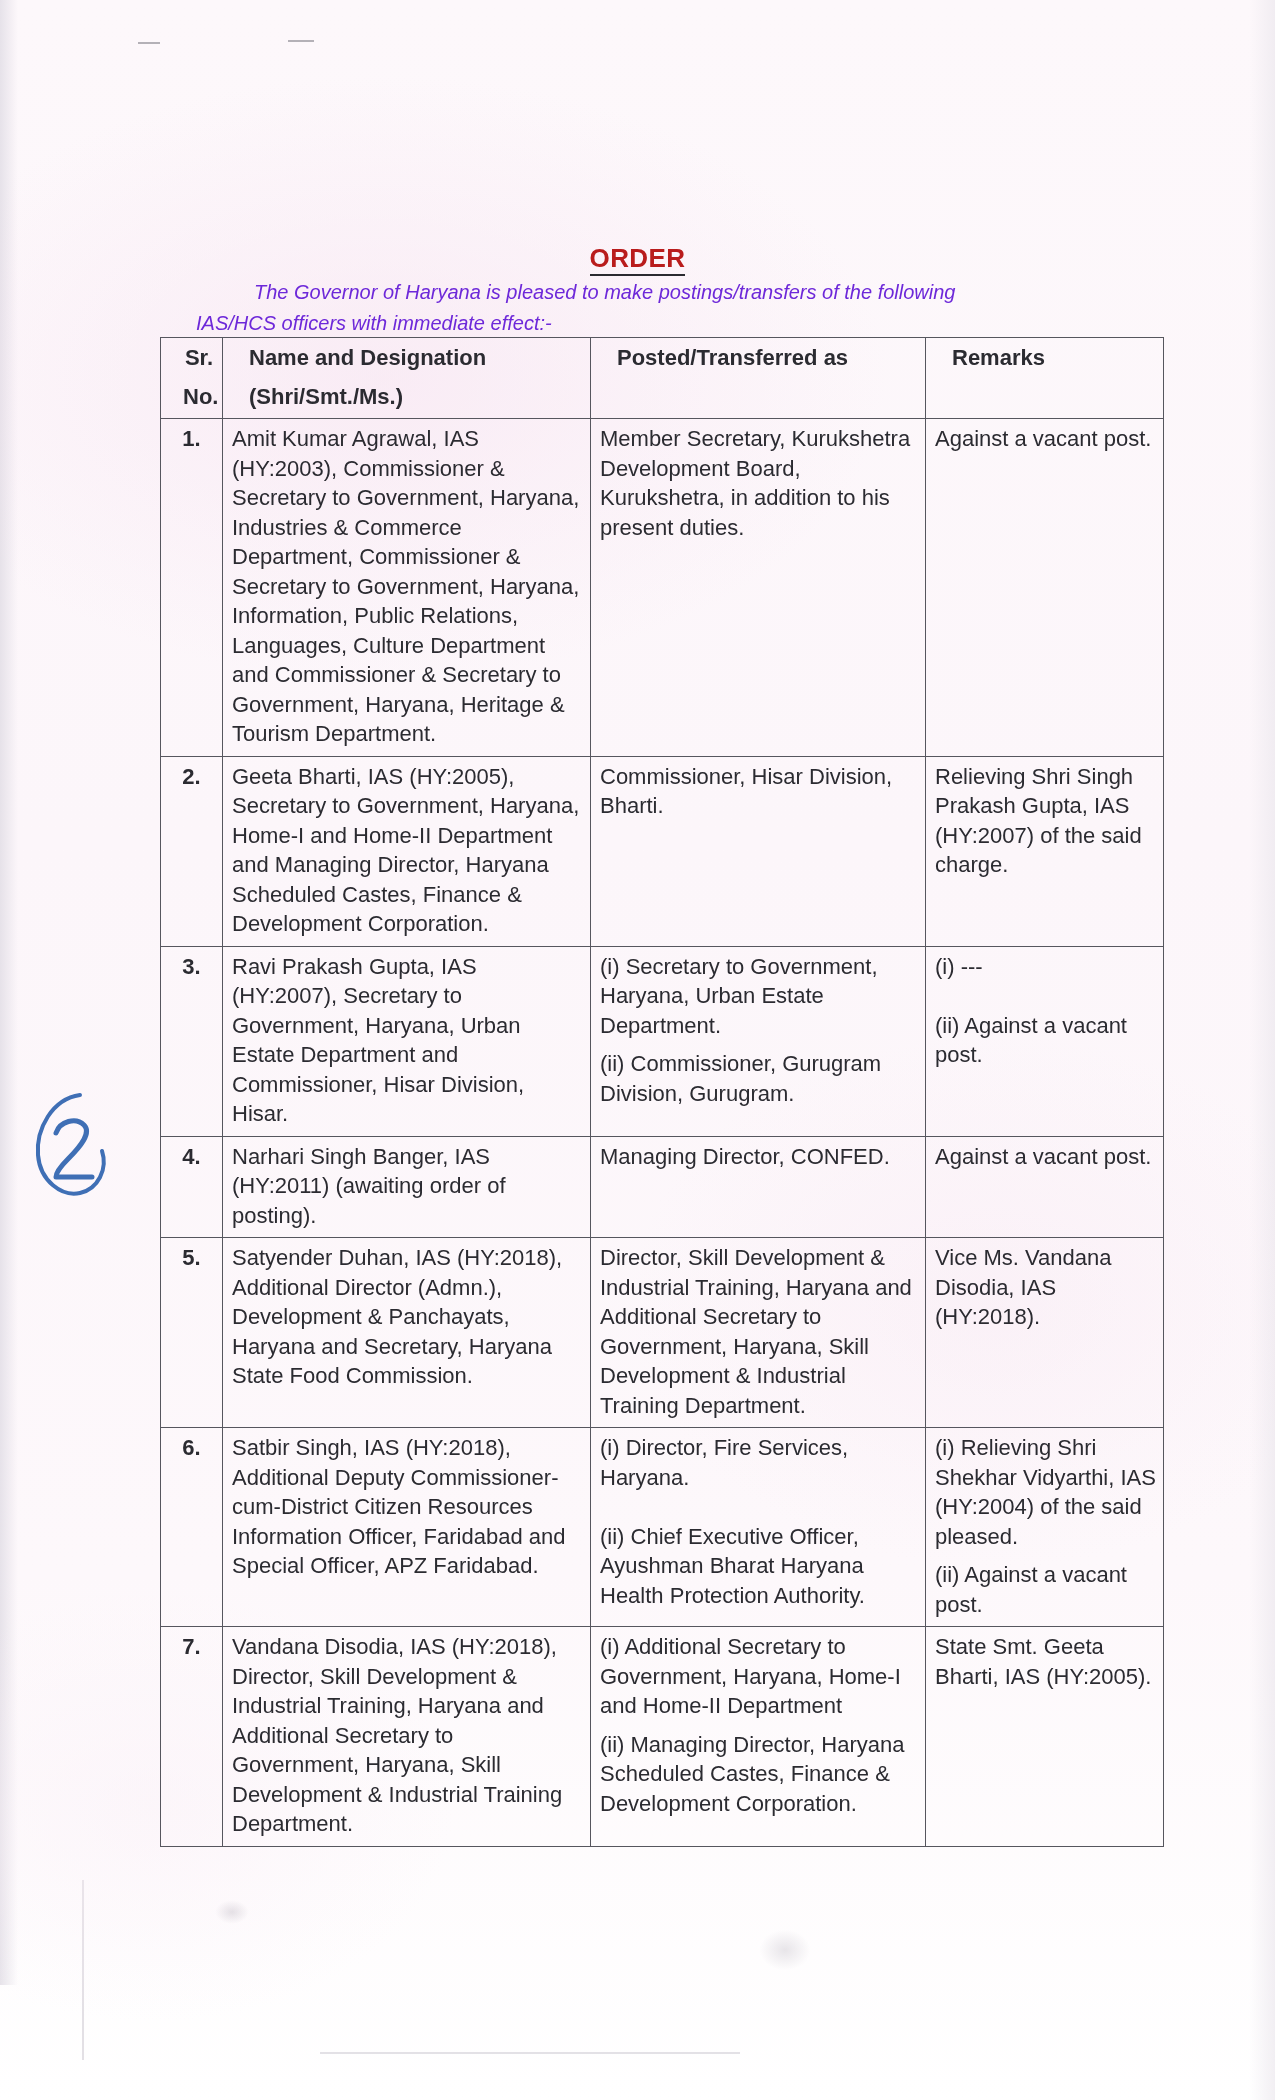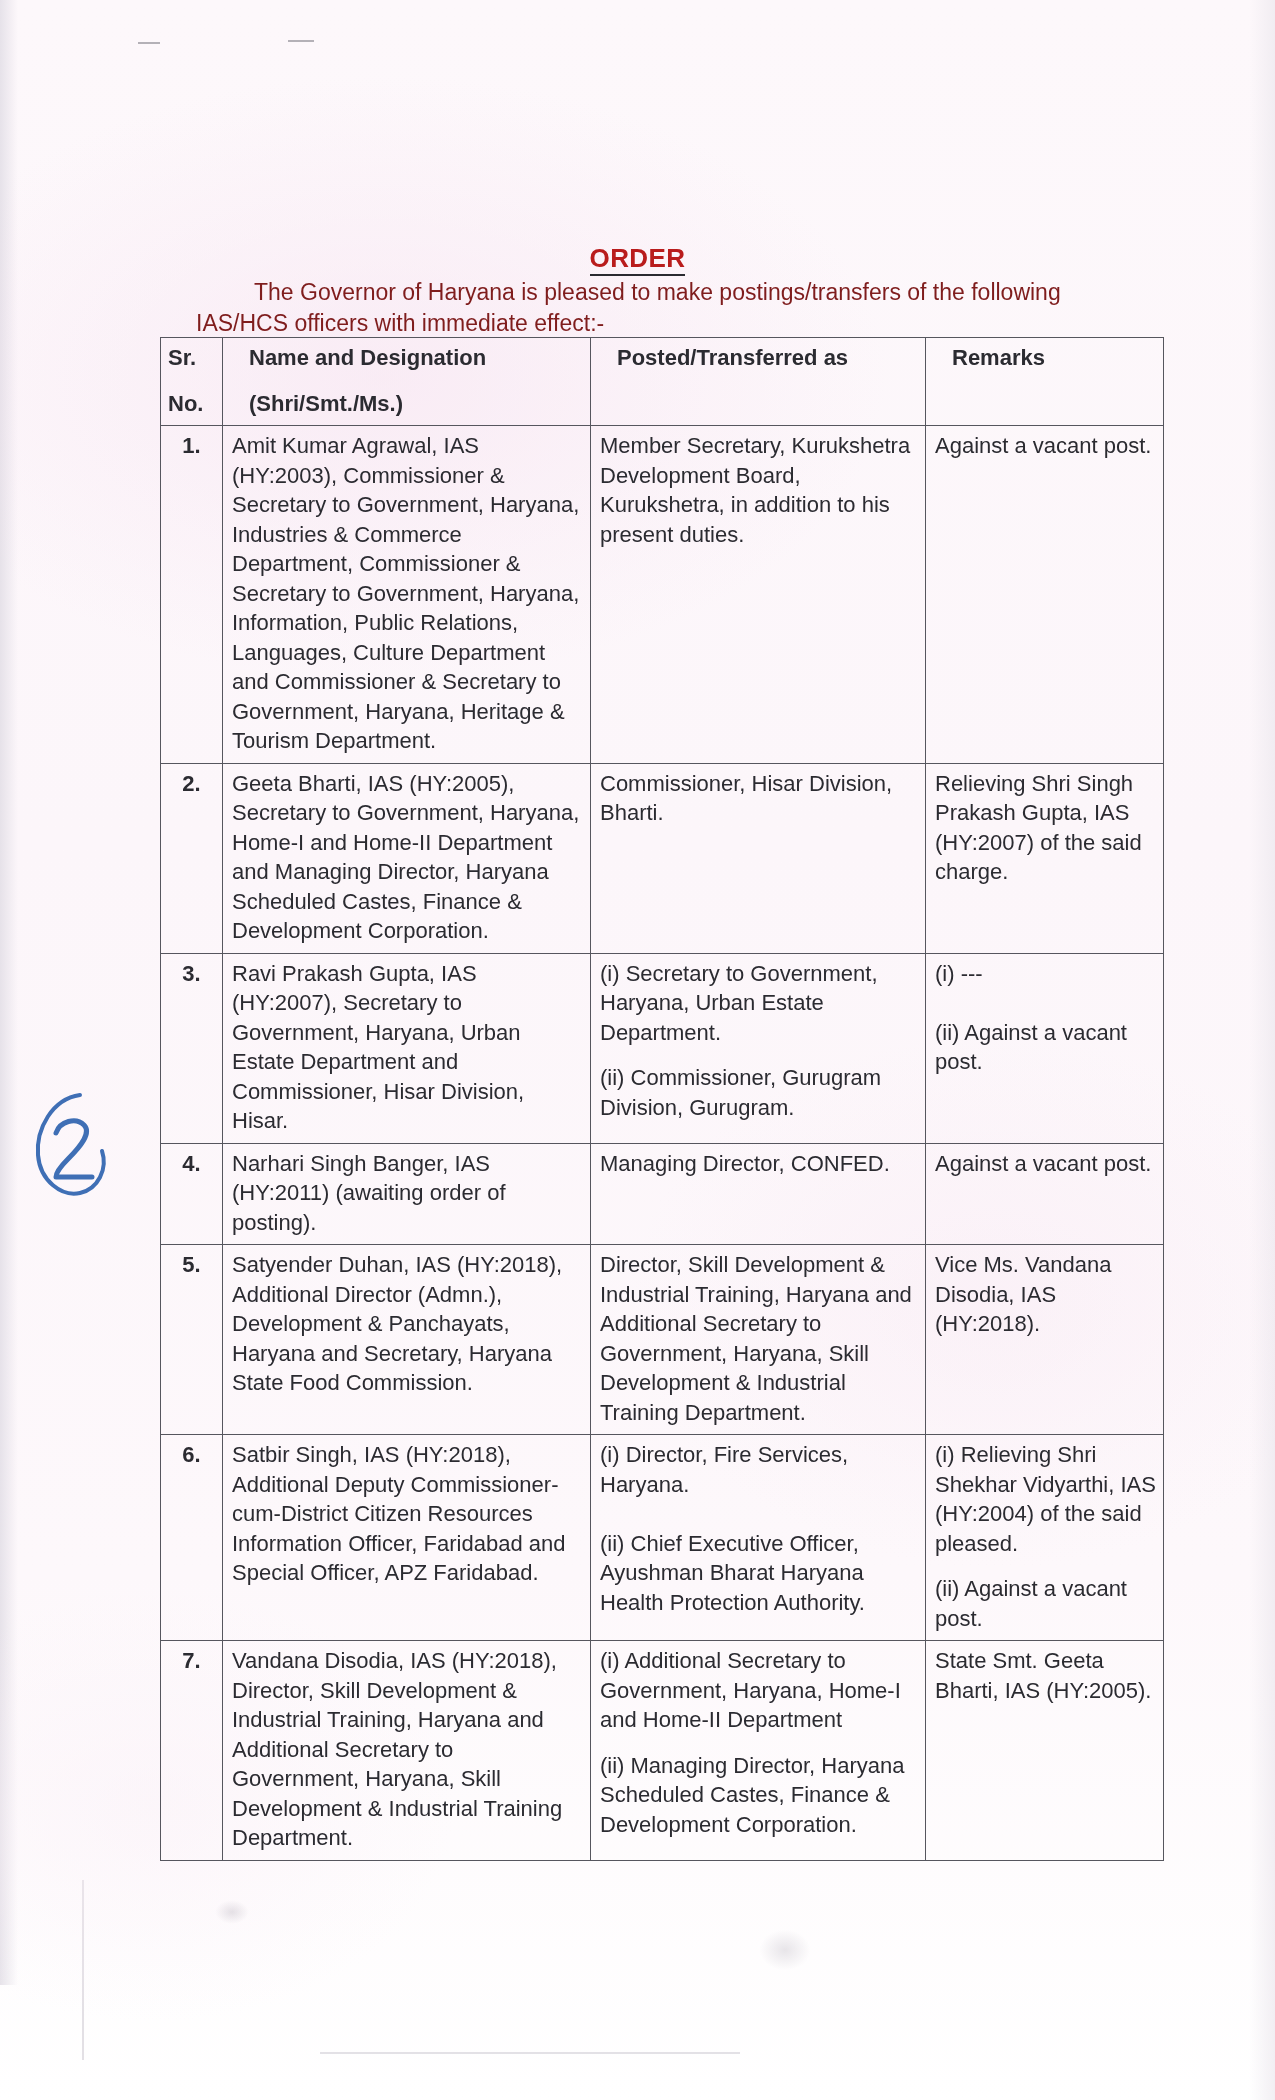--- a/index.html
+++ b/index.html
@@ -112,23 +112,24 @@
   .order-title span {
     border-bottom: 2px solid #2a2a30;
     padding-bottom: 1px;
   }
 
   .intro {
     position: absolute;
     left: 196px;
     top: 277px;
     width: 960px;
-    font-size: 23px;
+    font-size: 20px;
     line-height: 31px;
-    color: #7f1d1d;
+    color: #6d28d9;
+    font-style: italic;
   }
   .intro .line1 { display: block; text-indent: 58px; }
   .intro .line2 { display: block; }
 
   
   #order-table {
     position: absolute;
     left: 160px;
     top: 337px;
     width: 1003px;
@@ -153,25 +154,25 @@
     text-align: left;
     padding-left: 26px;
   }
   #order-table td.sr {
     text-align: center;
     font-weight: bold;
     padding-left: 0;
     padding-right: 0;
   }
   #order-table th.sr {
-    text-align: left;
-    padding-left: 7px;
+    text-align: center;
+    padding-left: 22px;
   }
   .cell-block { display: block; }
-  .cell-block + .cell-block { margin-top: 16px; }
+  .cell-block + .cell-block { margin-top: 9px; }
   .cell-gap { display: block; height: 29.5px; }
 </style>
 </head>
 <body>
 
 <div id="page-surface">
   <div class="scan-edge-left"></div>
   <div class="scan-edge-right"></div>
   <div class="scan-fold"></div>
   <div class="scan-bottom-line"></div>

